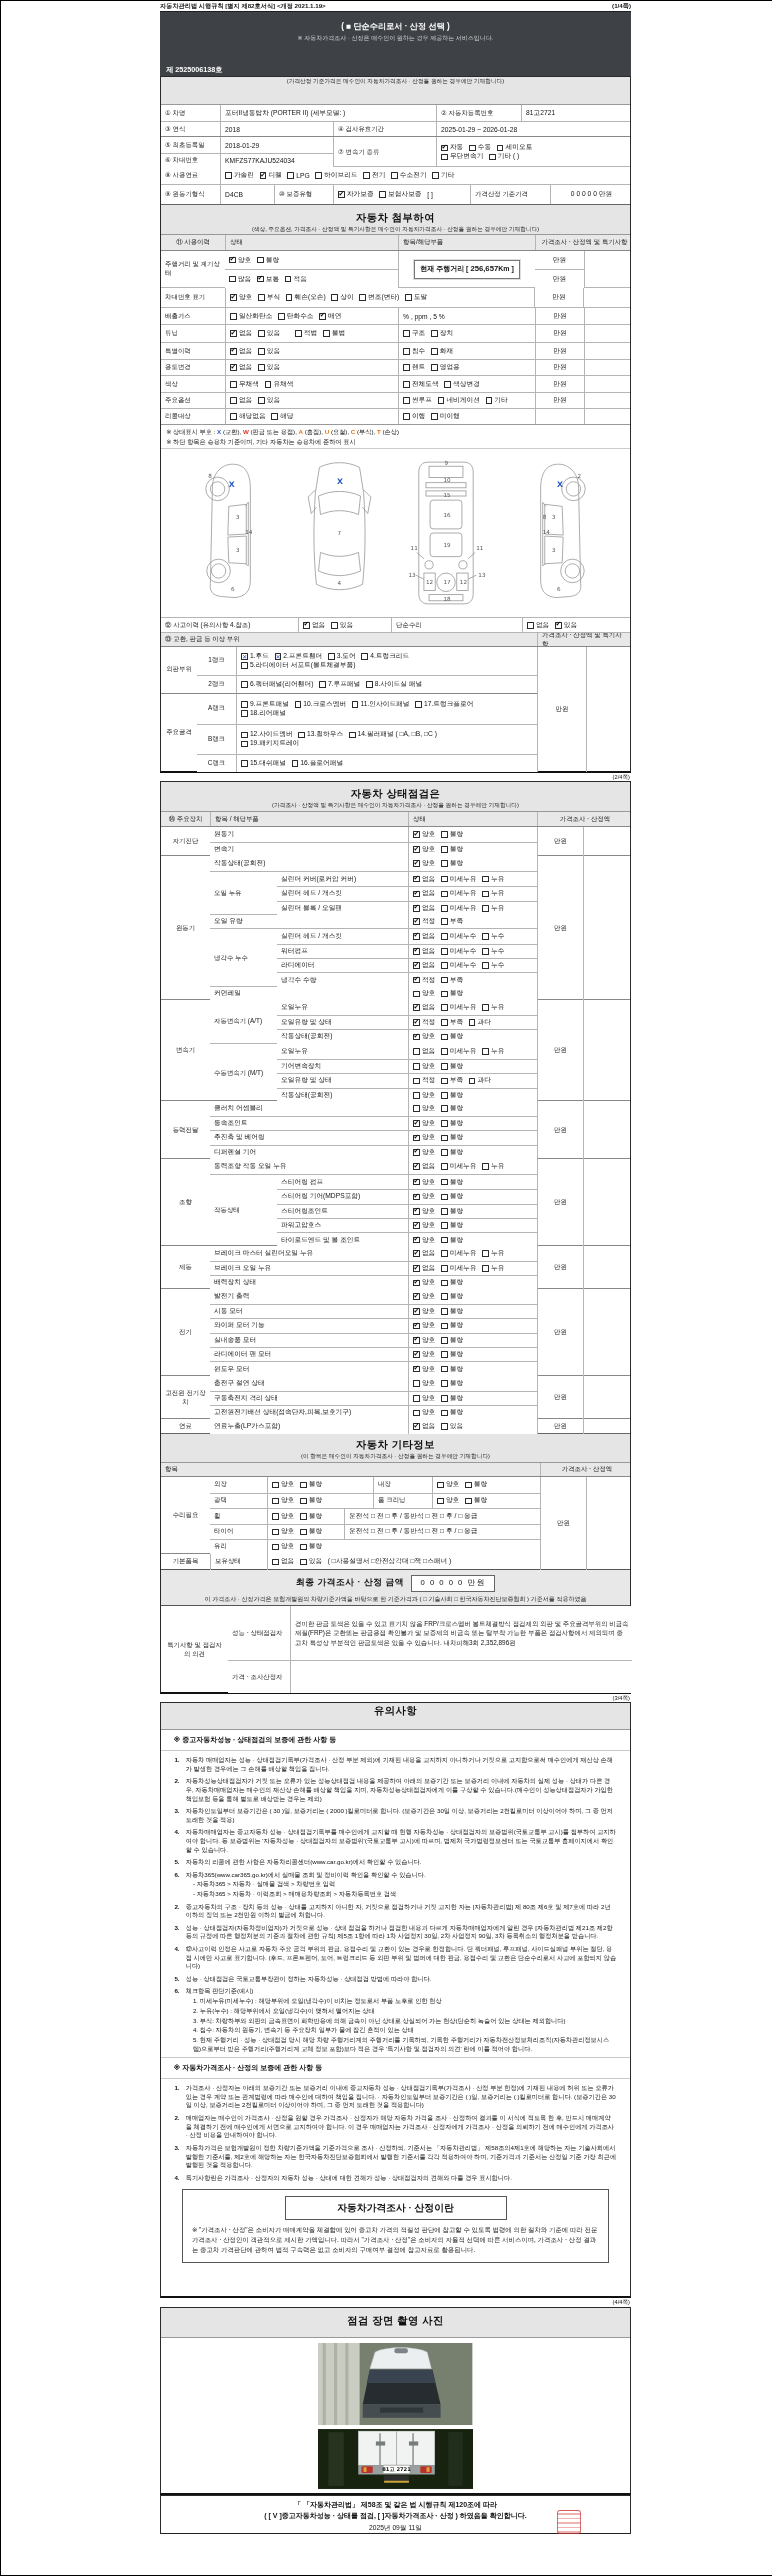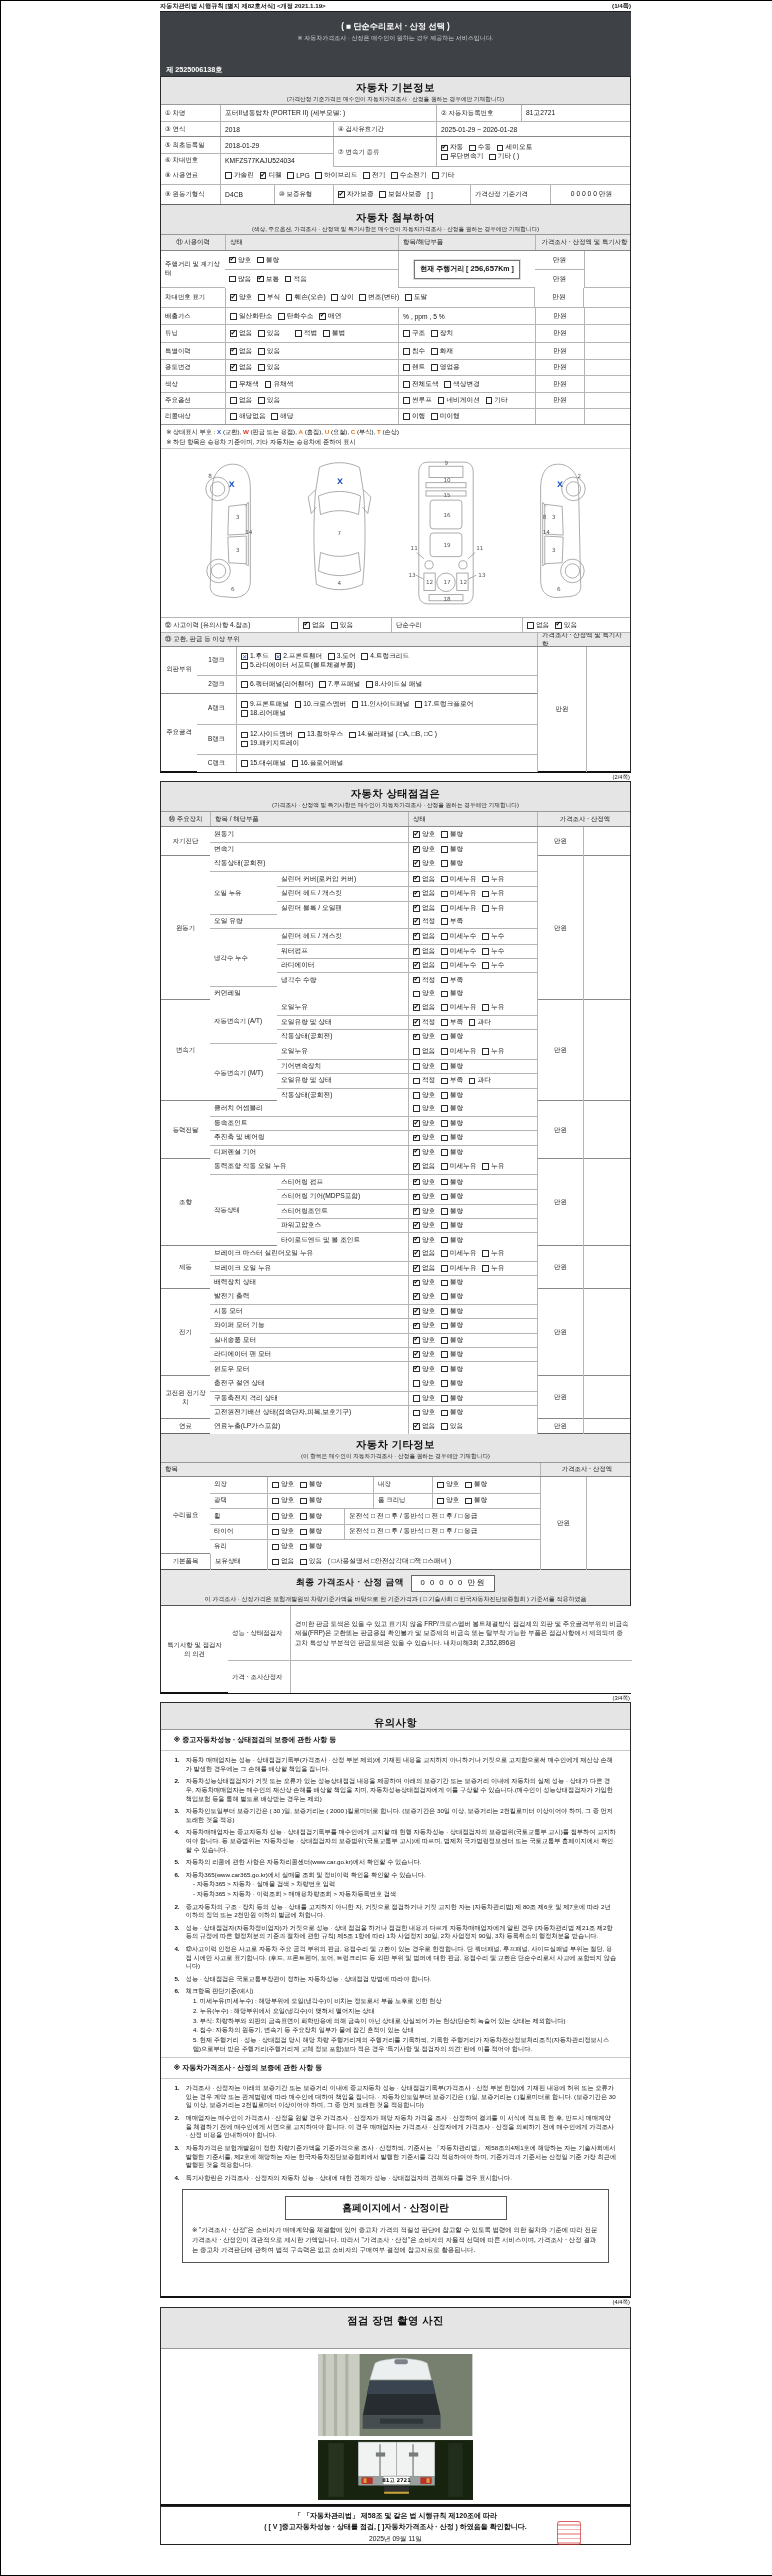--- a/index.html
+++ b/index.html
@@ -70,21 +70,20 @@
   </div>
 
   <div class="tbox">
     <div class="tb-sub">( ■ 단순수리로서 · 산정 선택 )</div>
     <div class="tb-note">※ 자동차가격조사 · 산정은 매수인이 원하는 경우 제공하는 서비스입니다.</div>
     <div class="tb-doc">제 2525006138호</div>
   </div>
 
   <div class="box" id="box1">
     <div class="sechdr" style="height:28px">
-      <div class="t">자동차 기본정보</div>
       <div class="s">(가격산정 기준가격은 매수인이 자동차가격조사 · 산정을 원하는 경우에만 기재합니다)</div>
     </div>
     <div id="basic-table">
         <div class="frow first" style="height: 15.5px;">
           <div class="fc nb lab" style="width: 59px;">① 차명</div>
           <div class="fc " style="width: 216px;">포터II냉동탑차 (PORTER II) (세부모델: )</div>
           <div class="fc lab" style="width: 85px;">② 자동차등록번호</div>
           <div class="fc " style="width: 111px;">81고2721</div>
         </div>
         <div class="frow" style="height: 15.5px;">
@@ -1526,21 +1525,21 @@
             </div>
           </div>
         </div>
       </div>
   </div>
 
   <div class="pageno">(3/4쪽)</div>
 
   <div class="box" id="box3" style="height:596px;overflow:hidden">
     <div class="sechdr" style="height:27px">
-      <div class="t" style="padding-top:13px">유의사항</div>
+      <div class="t" style="padding-top:1px">유의사항</div>
     </div>
     <div class="nhead">※ 중고자동차성능 · 상태점검의 보증에 관한 사항 등</div>
     <div id="notice-a">
         <div class="nitem">
           <span class="nnum">1.</span>
           <span class="ntext">
             <div>자동차 매매업자는 성능 · 상태점검기록부(가격조사 · 산정 부분 제외)에 기재된 내용을 고지하지 아니하거나 거짓으로 고지함으로써 매수인에게 재산상 손해가 발생한 경우에는 그 손해를 배상할 책임을 집니다.</div>
           </span>
         </div>
         <div class="nitem">
@@ -1634,29 +1633,29 @@
           </span>
         </div>
         <div class="nitem">
           <span class="nnum">4.</span>
           <span class="ntext">
             <div>특기사항란은 가격조사 · 산정자의 자동차 성능 · 상태에 대한 견해가 성능 · 상태점검자의 견해와 다를 경우 표시합니다.</div>
           </span>
         </div>
       </div>
     <div class="ibox">
-      <span class="it">홈페이지에서 · 산정이란</span>
+      <span class="it">자동차가격조사 · 산정이란</span>
       <div class="ip">※ "가격조사 · 산정"은 소비자가 매매계약을 체결함에 있어 중고차 가격의 적절성 판단에 참고할 수 있도록 법령에 의한 절차와 기준에 따라 전문 가격조사 · 산정인이 객관적으로 제시한 가액입니다. 따라서 "가격조사 · 산정"은 소비자의 자율적 선택에 따른 서비스이며, 가격조사 · 산정 결과는 중고차 가격판단에 관하여 법적 구속력은 없고 소비자의 구매여부 결정에 참고자료로 활용됩니다.</div>
     </div>
   </div>
 
   <div class="pageno">(4/4쪽)</div>
 
   <div class="box" id="box4">
-    <div class="sechdr" style="height:41px">
+    <div class="sechdr" style="height:30px">
       <div class="t" style="padding-top:6.2px">점검 장면 촬영 사진</div>
     </div>
     <div class="photoband">
       <svg width="155" height="82" viewBox="0 0 300 160">
         <rect width="300" height="160" fill="#77806f"></rect>
         <rect x="0" y="0" width="80" height="160" fill="#c9cdc2"></rect>
         <rect x="8" y="0" width="6" height="160" fill="#aeb2a6"></rect>
         <rect x="30" y="0" width="6" height="160" fill="#aeb2a6"></rect>
         <rect x="52" y="0" width="6" height="160" fill="#aeb2a6"></rect>
         <path d="M110,18 C130,6 190,6 212,18 L220,50 L100,50 Z" fill="#eceff0" stroke="#b9bec1"></path>

